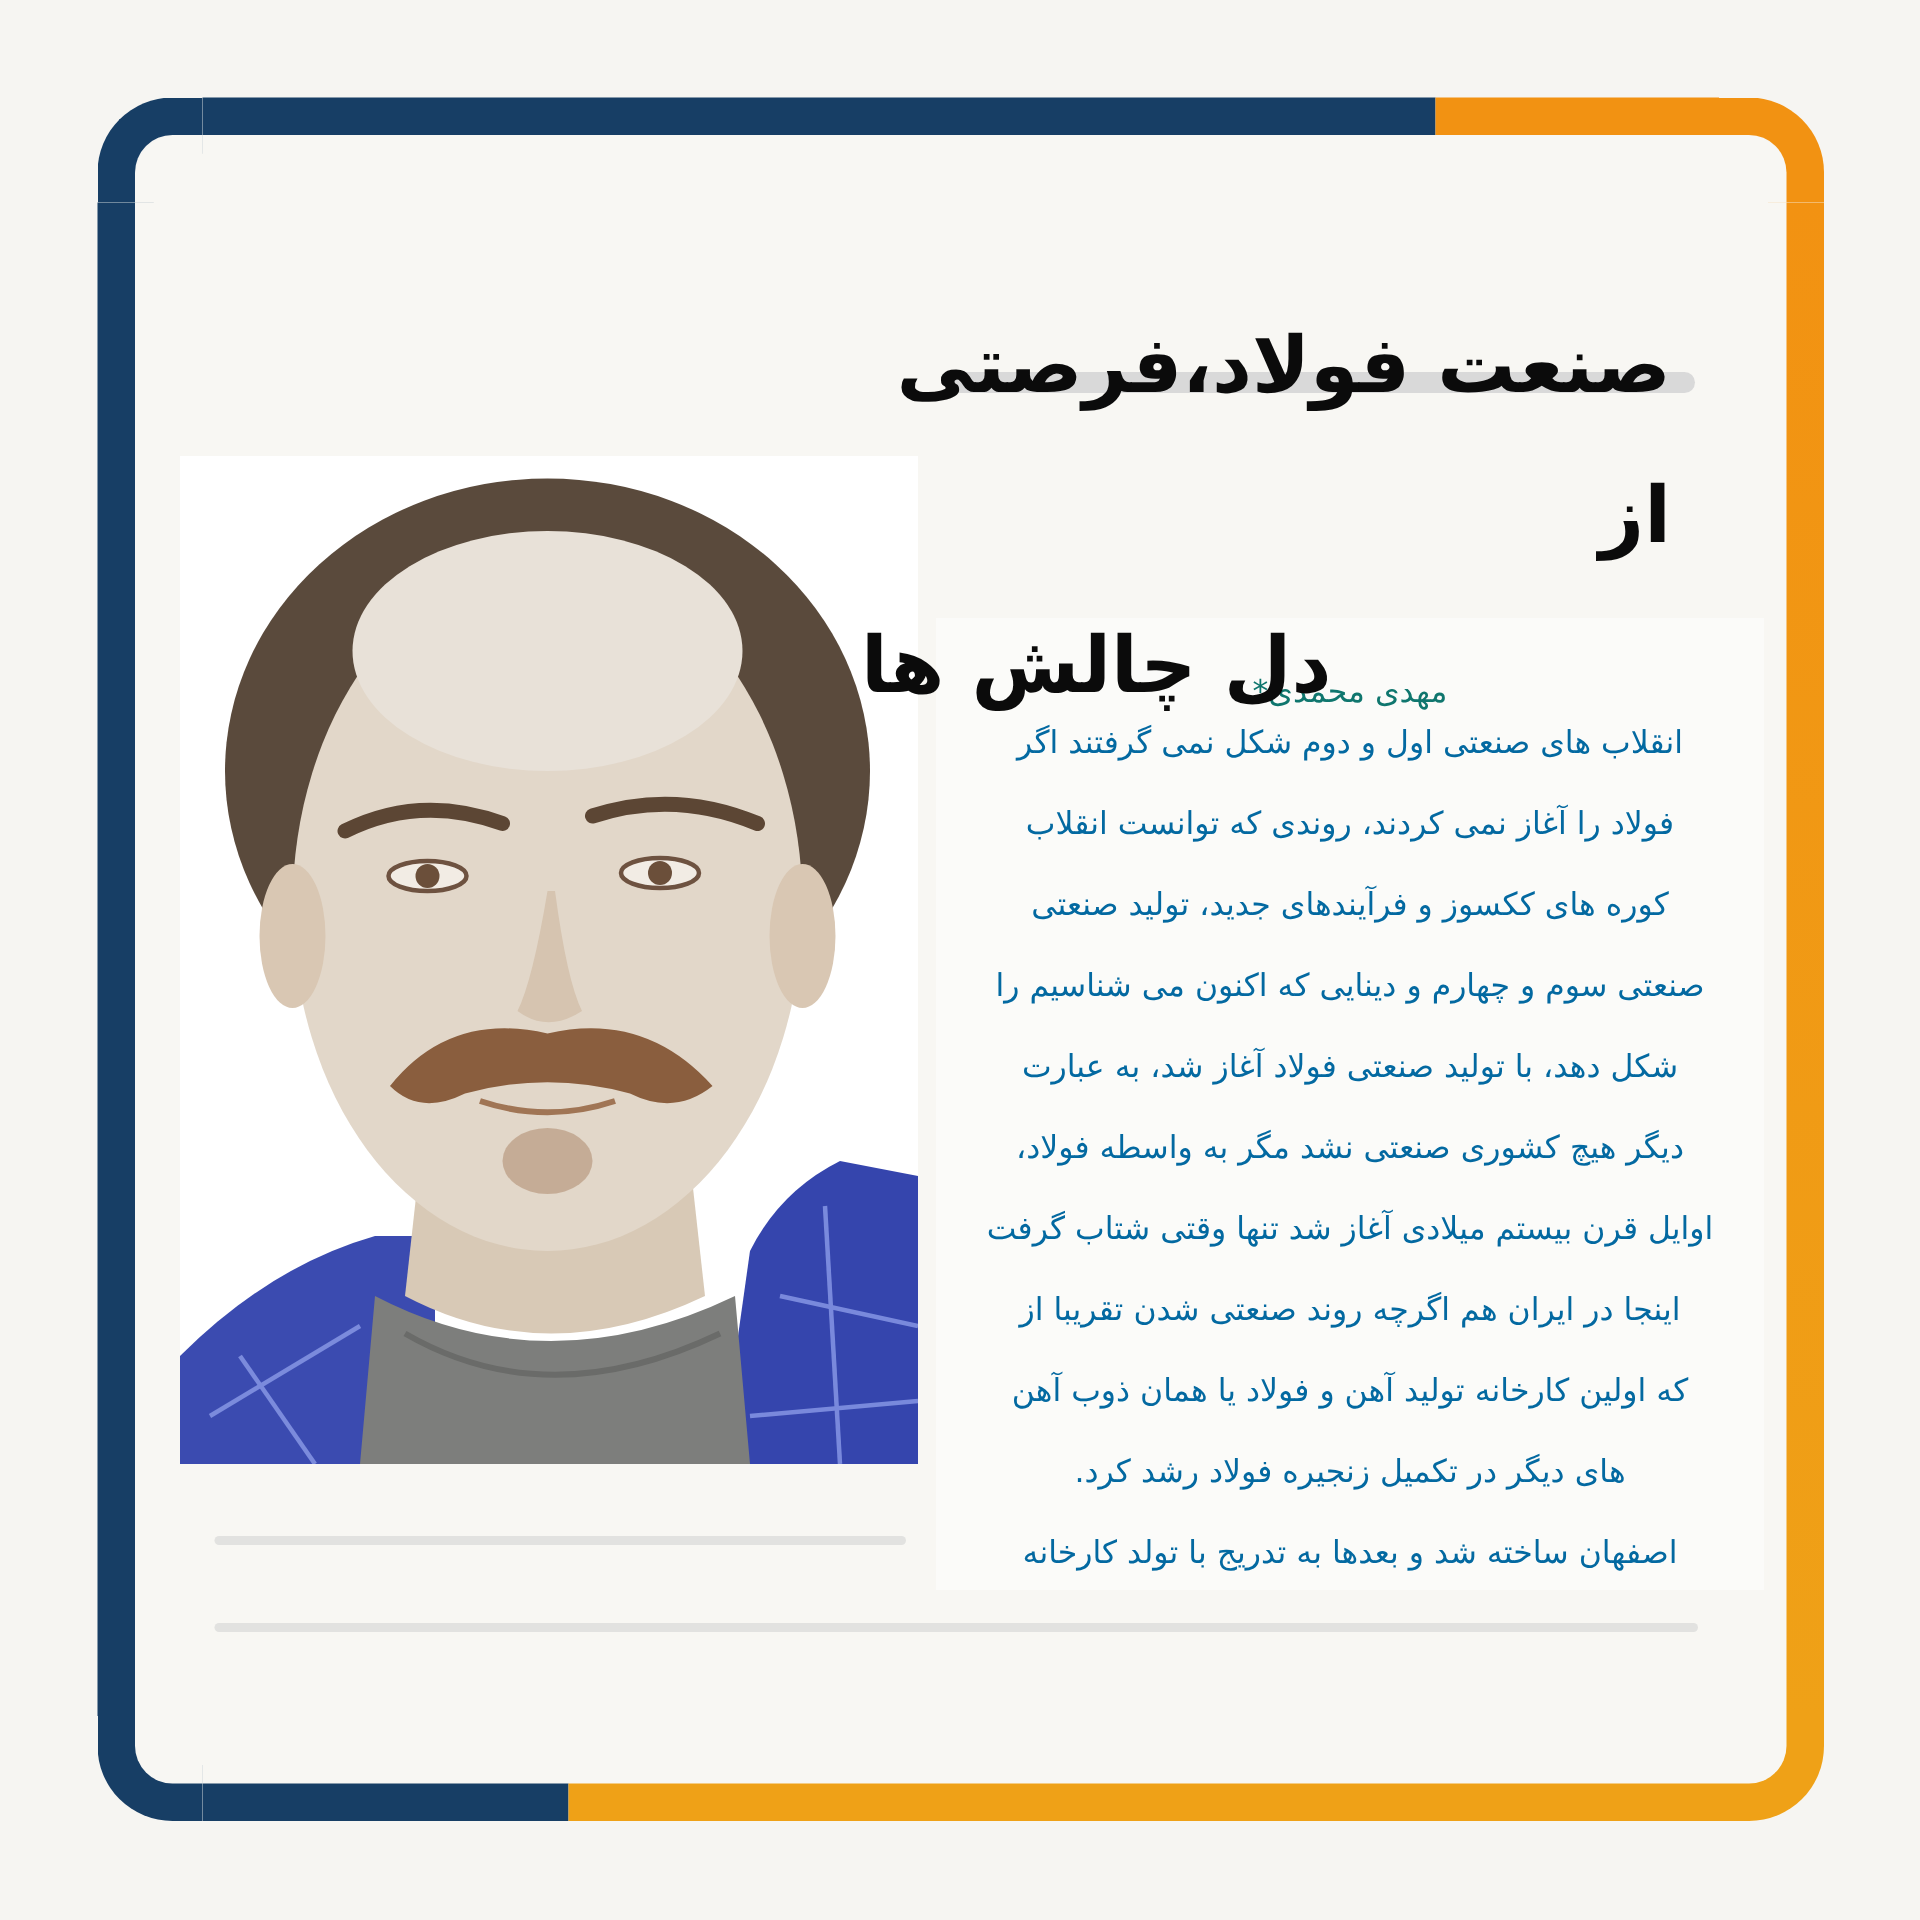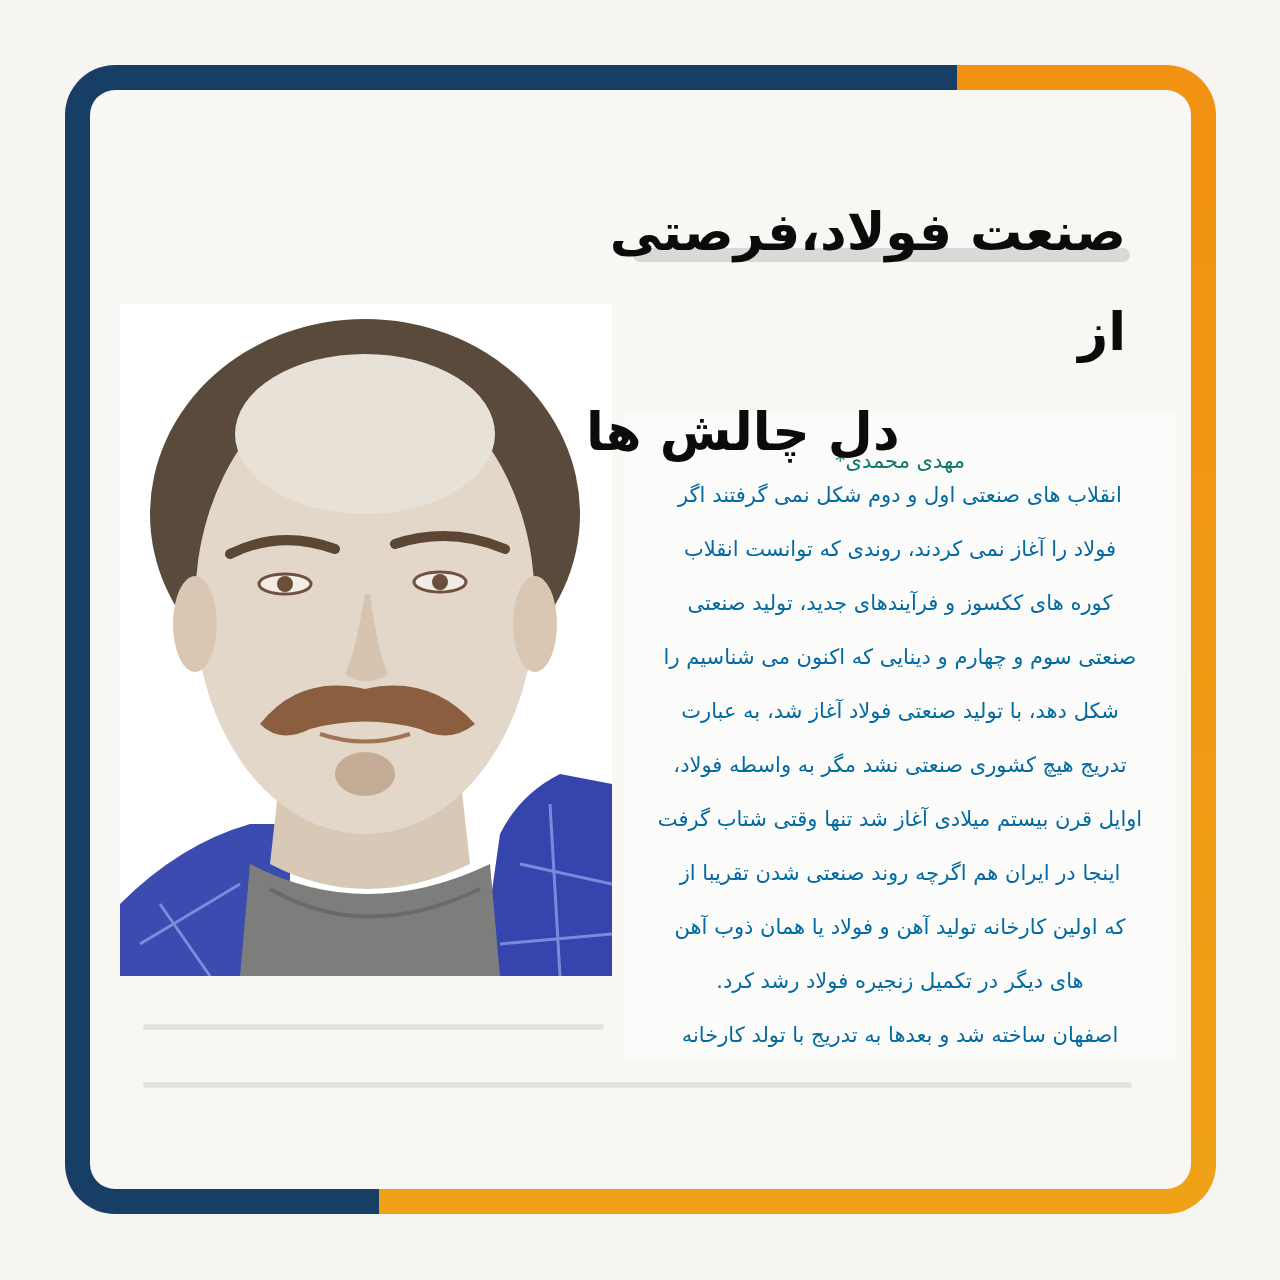--- a/index.html
+++ b/index.html
@@ -72,21 +72,21 @@
 <div class="corner c-bl"></div>
 <div class="corner c-br"></div>
 <div class="seg navy" style="left:135px; top:65px; width:822px; height:25px;"></div>
 <div class="seg orange" style="left:957px; top:65px; width:189px; height:25px;"></div>
 <div class="seg navy" style="left:65px; top:135px; width:25px; height:1009px;"></div>
 <div class="seg" style="left:1191px; top:135px; width:25px; height:1009px; background:linear-gradient(#f29212,#efa117);"></div>
 <div class="seg navy" style="left:135px; top:1189px; width:244px; height:25px;"></div>
 <div class="seg amber" style="left:379px; top:1189px; width:767px; height:25px;"></div>
 
 <div class="title-underline"></div>
-<h1 class="title" style="margin:4px;">
+<h1 class="title" style="margin:16px;">
   <span class="line1">صنعت فولاد،فرصتی از</span>
   <span class="line2">دل چالش ها</span>
 </h1>
 
 <div class="photo" title="portrait-of-mehdi-mohammadi">
   <svg width="492" height="672" viewBox="0 0 492 672" xmlns="http://www.w3.org/2000/svg">
     <rect width="492" height="672" fill="#ffffff"></rect>
 
     <path d="M0 600 Q60 540 130 520 L170 520 L170 672 L0 672 Z" fill="#3b4bb0"></path>
     <path d="M492 480 L440 470 Q400 490 380 530 L360 672 L492 672 Z" fill="#3545ad"></path>
@@ -131,21 +131,21 @@
 <div class="text-panel"></div>
 
 <div class="author">مهدی محمدی*</div>
 
 <div class="body-text">
   <span class="body-line">انقلاب های صنعتی اول و دوم شکل نمی گرفتند اگر</span>
   <span class="body-line">فولاد را آغاز نمی کردند، روندی که توانست انقلاب</span>
   <span class="body-line">کوره های ککسوز و فرآیندهای جدید، تولید صنعتی</span>
   <span class="body-line">صنعتی سوم و چهارم و دینایی که اکنون می شناسیم را</span>
   <span class="body-line">شکل دهد، با تولید صنعتی فولاد آغاز شد، به عبارت</span>
-  <span class="body-line">تدریج هیچ کشوری صنعتی نشد مگر به واسطه فولاد،</span>
+  <span class="body-line">دیگر هیچ کشوری صنعتی نشد مگر به واسطه فولاد،</span>
   <span class="body-line">اوایل قرن بیستم میلادی آغاز شد تنها وقتی شتاب گرفت</span>
   <span class="body-line">اینجا در ایران هم اگرچه روند صنعتی شدن تقریبا از</span>
   <span class="body-line">که اولین کارخانه تولید آهن و فولاد یا همان ذوب آهن</span>
   <span class="body-line">های دیگر در تکمیل زنجیره فولاد رشد کرد.</span>
   <span class="body-line">اصفهان ساخته شد و بعدها به تدریج با تولد کارخانه</span>
 </div>
 
 <div class="rule-line" style="left:143px; top:1024px; width:461px;"></div>
 <div class="rule-line" style="left:143px; top:1082px; width:989px;"></div>
 

